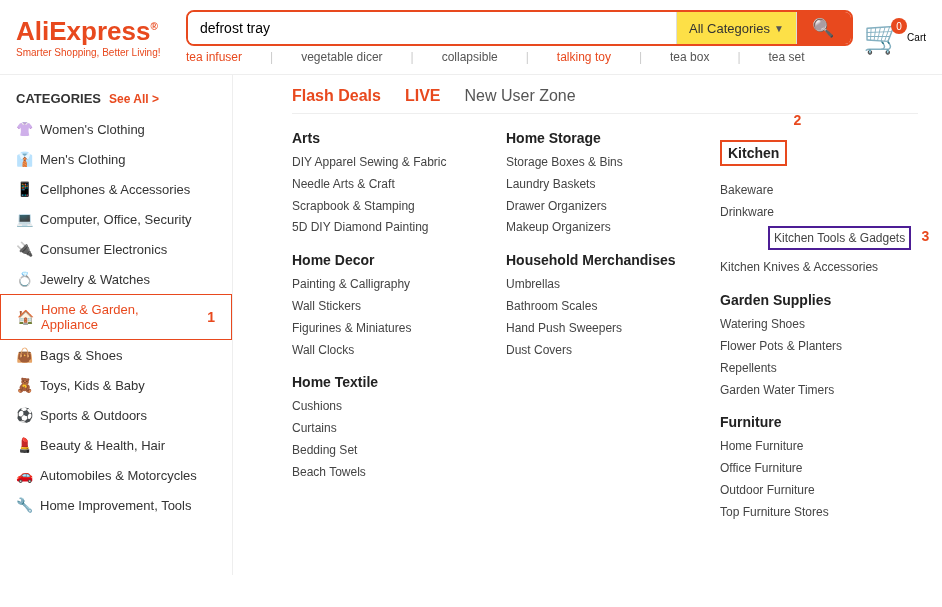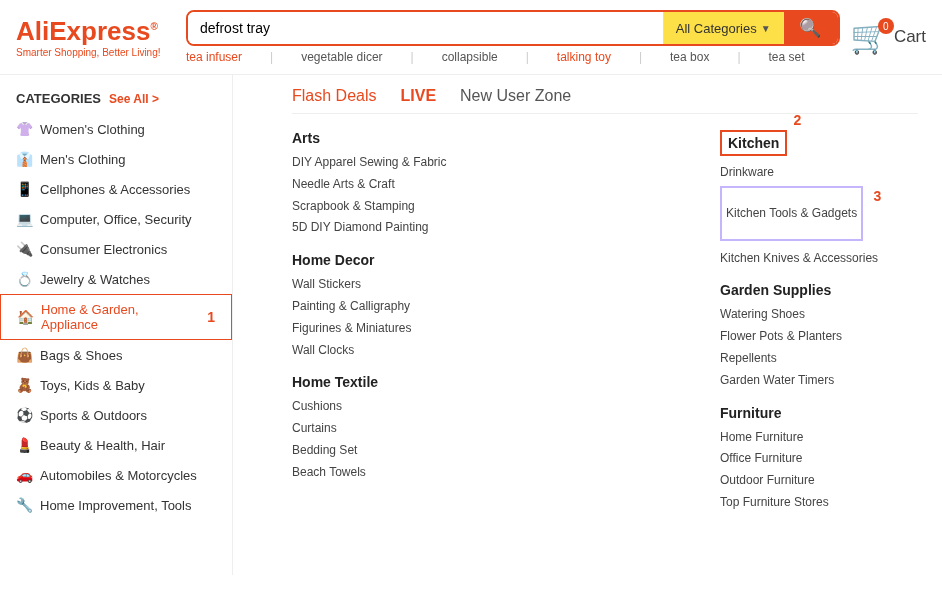--- a/index.html
+++ b/index.html
@@ -13,50 +13,50 @@
     .logo-tagline { color: #e8491e; font-size: 10px; }
     .search-area { flex: 1; display: flex; flex-direction: column; }
     .search-bar { display: flex; border: 2px solid #e8491e; border-radius: 8px; overflow: hidden; }
     .search-input { flex: 1; padding: 8px 12px; font-size: 14px; border: none; outline: none; }
     .search-category { padding: 8px 12px; background: #fde047; border-left: 1px solid #ddd; border-right: 1px solid #ddd; font-size: 13px; color: #333; cursor: pointer; display: flex; align-items: center; gap: 4px; white-space: nowrap; }
     .search-btn { background: #e8491e; border: none; padding: 0 16px; cursor: pointer; color: white; font-size: 18px; }
     .search-suggestions { display: flex; gap: 28px; margin-top: 4px; font-size: 12px; }
     .search-suggestions a { color: #555; text-decoration: none; }
     .search-suggestions a.highlight { color: #e8491e; }
     .search-suggestions span { color: #ccc; }
-    .cart-label { font-size: 17px; color: #404040; text-align: right; }
+    .cart-label { font-size: 10px; color: #000000; text-align: right; }
 
     
     .main { display: flex; min-height: 500px; gap: 35px; }
 
     
     .sidebar { width: 233px; min-width: 233px; border-right: 1px solid #eee; padding: 8px 0; }
     .sidebar-header { display: flex; align-items: center; gap: 8px; padding: 8px 16px 8px; font-weight: bold; font-size: 13px; color: #333; }
     .sidebar-see-all { color: #e8491e; font-size: 12px; cursor: pointer; text-align: right; }
     .sidebar-item { display: flex; align-items: center; gap: 8px; padding: 7px 16px; cursor: pointer; color: #333; font-size: 13px; }
     .sidebar-item.active { border: 1px solid #e8491e; color: #e8491e; background: #fff; }
     .sidebar-icon { width: 16px; height: 16px; color: #555; font-size: 14px; }
     .annotation-red { color: #e8491e; font-weight: bold; font-size: 14px; margin-left: 6px; }
 
     
     .content { flex: 1; padding: 12px 24px; }
 
     
     .top-nav { display: flex; align-items: center; gap: 24px; margin-bottom: 16px; border-bottom: 1px solid #eee; padding-bottom: 8px; }
-    .flash-deals { color: #e8491e; font-weight: normal; font-size: 16px; cursor: pointer; }
+    .flash-deals { color: #e8491e; font-weight: bold; font-size: 16px; cursor: pointer; }
     .live-link { color: #e8491e; font-weight: bold; font-size: 16px; cursor: pointer; }
     .new-user { color: #555; font-size: 16px; cursor: pointer; }
 
     
     .cat-grid { display: grid; grid-template-columns: 1fr 1fr 1fr; gap: 0 16px; }
     .cat-section { margin-bottom: 16px; }
     .cat-title { font-weight: bold; font-size: 14px; color: #222; margin-bottom: 8px; }
-    .cat-title.kitchen-boxed { border: 2px solid #e8491e; padding: 3px 6px; display: inline-block; }
+    .cat-title.kitchen-boxed { border: 2px solid #e8491e; padding: 3px 6px; display: inline-block; margin-top: 10px; }
     .cat-item { font-size: 12px; color: #444; margin-bottom: 5px; cursor: pointer; line-height: 1.4; }
-    .cat-item.gadgets-boxed { border: 2px solid #c4b5fd; padding: 17px 4px; display: inline-block; }
+    .cat-item.gadgets-boxed { border: 2px solid #4c1d95; padding: 2px 4px; display: inline-block; margin-left: 48px; }
 
     
     .kitchen-wrapper { position: relative; }
 
     
     .cart-container { position: relative; display: inline-flex; align-items: center; gap: 4px; cursor: pointer; }
     .chevron { font-size: 10px; color: #555; }
   </style>
 </head>
 <body>
@@ -178,43 +178,58 @@
       <div>
         <div class="cat-section">
           <div class="cat-title">Arts</div>
           <div class="cat-item">DIY Apparel Sewing &amp; Fabric</div>
           <div class="cat-item">Needle Arts &amp; Craft</div>
           <div class="cat-item">Scrapbook &amp; Stamping</div>
           <div class="cat-item">5D DIY Diamond Painting</div>
         </div>
         <div class="cat-section">
           <div class="cat-title">Home Decor</div>
+          <div class="cat-item">Painting &amp; Calligraphy</div>
           <div class="cat-item">Wall Stickers</div>
-          <div class="cat-item">Painting &amp; Calligraphy</div>
           <div class="cat-item">Figurines &amp; Miniatures</div>
           <div class="cat-item">Wall Clocks</div>
         </div>
         <div class="cat-section">
           <div class="cat-title">Home Textile</div>
           <div class="cat-item">Cushions</div>
           <div class="cat-item">Curtains</div>
           <div class="cat-item">Bedding Set</div>
           <div class="cat-item">Beach Towels</div>
         </div>
       </div>
 
       <div>
+        <div class="cat-section">
+          <div class="cat-title">Home Storage</div>
+          <div class="cat-item">Storage Boxes &amp; Bins</div>
+          <div class="cat-item">Laundry Baskets</div>
+          <div class="cat-item">Drawer Organizers</div>
+          <div class="cat-item">Makeup Organizers</div>
+        </div>
+        <div class="cat-section">
+          <div class="cat-title">Household Merchandises</div>
+          <div class="cat-item">Umbrellas</div>
+          <div class="cat-item">Bathroom Scales</div>
+          <div class="cat-item">Hand Push Sweepers</div>
+          <div class="cat-item">Dust Covers</div>
+        </div>
       </div>
 
       <div>
         <div class="cat-section kitchen-wrapper">
           <div style="position:relative; display:inline-block;">
             <div class="cat-title kitchen-boxed">Kitchen</div>
             <span style="position:absolute; top:-18px; right:-14px; color:#e8491e; font-weight:bold; font-size:14px;">2</span>
           </div>
+          <div class="cat-item" style="margin-top:8px;">Bakeware</div>
           <div class="cat-item">Drinkware</div>
           <div style="position:relative; display:inline-block;">
             <div class="cat-item gadgets-boxed">Kitchen Tools &amp; Gadgets</div>
             <span style="position:absolute; top:2px; right:-18px; color:#e8491e; font-weight:bold; font-size:14px;">3</span>
           </div>
           <div class="cat-item" style="margin-top:4px;">Kitchen Knives &amp; Accessories</div>
         </div>
         <div class="cat-section">
           <div class="cat-title">Garden Supplies</div>
           <div class="cat-item">Watering Shoes</div>

